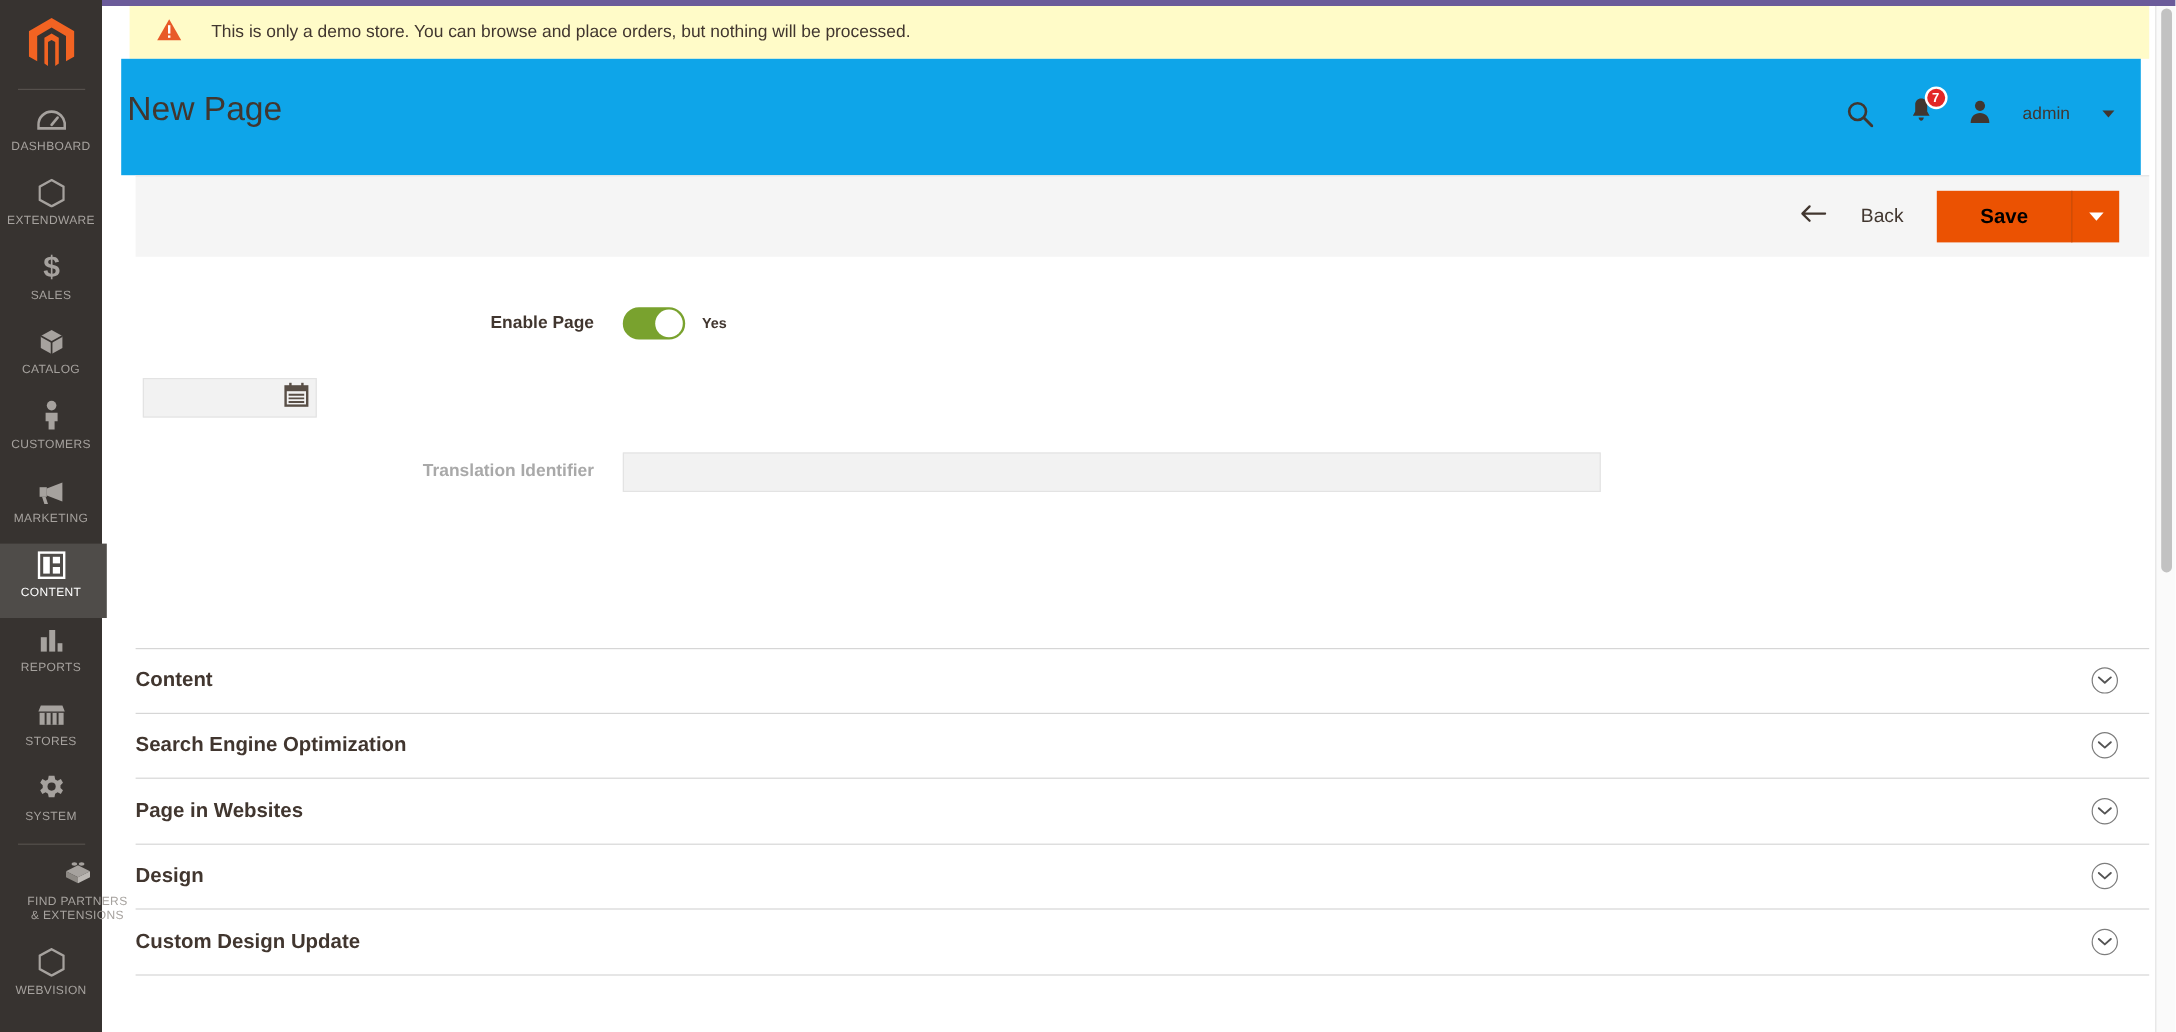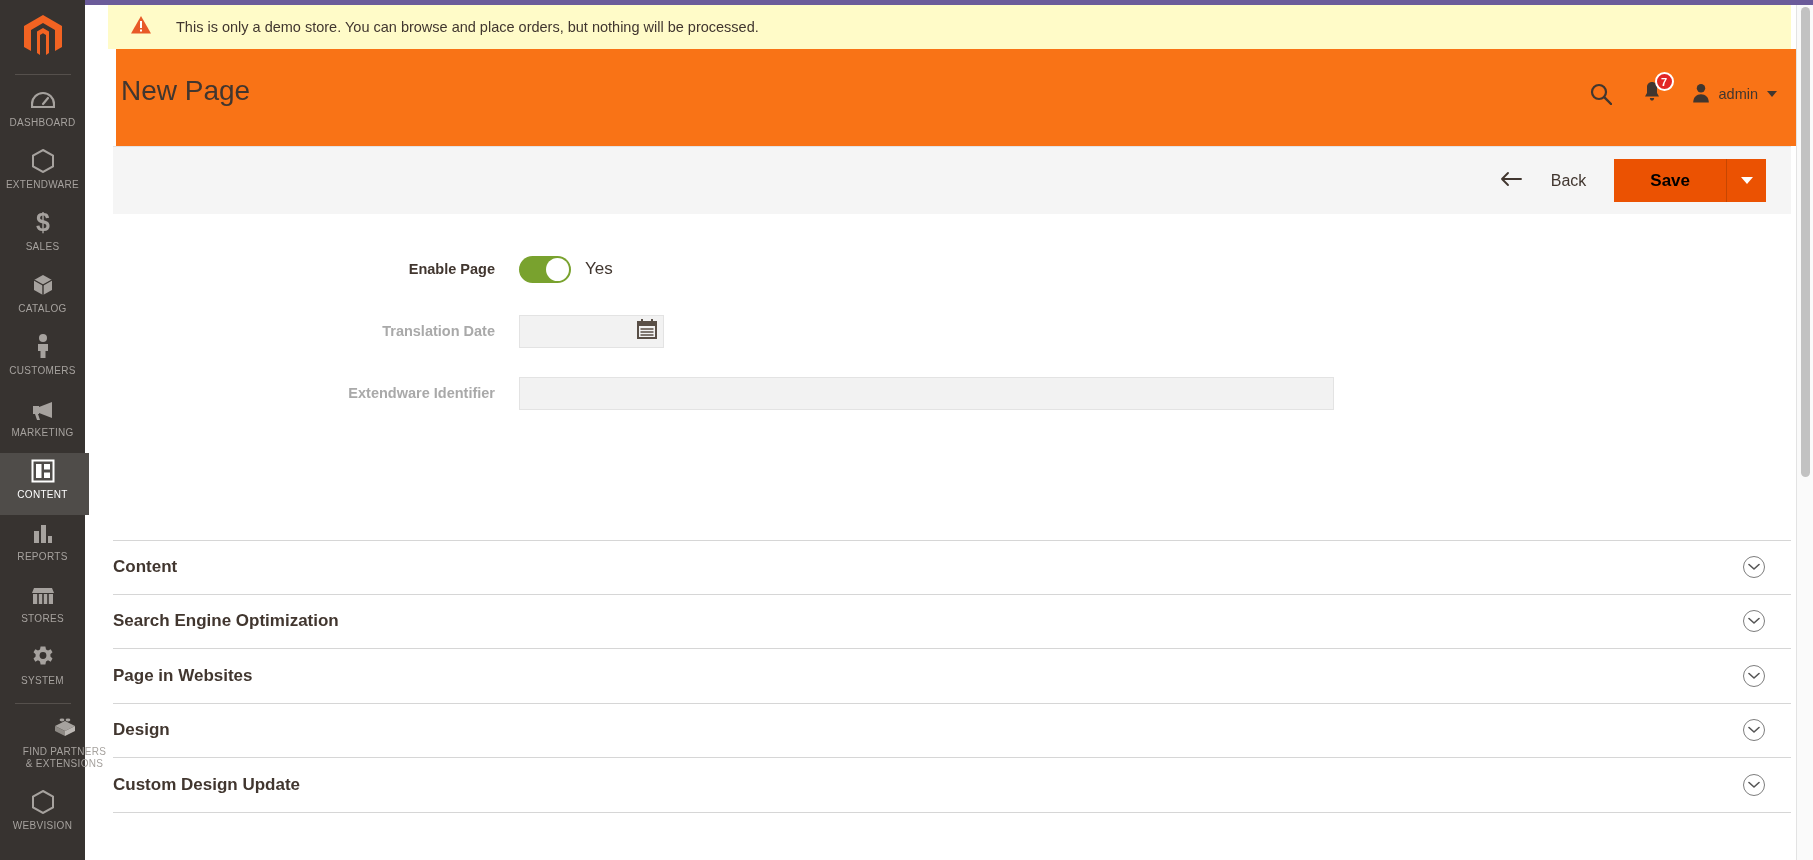--- a/index.html
+++ b/index.html
@@ -45,42 +45,42 @@
   
   .banner {
     position: absolute; top: 5px; left: 108px; width: 1683px; height: 44px;
     background: #fffbc8; display: flex; align-items: center; gap: 24px;
     padding-left: 22px;
   }
   .banner-text { font-size: 14.5px; color: #41362f; }
 
   
   .page-header {
-    position: absolute; top: 49px; left: 116px; width: 1683px; height: 97px;
-    background: #f97316;
+    position: absolute; top: 49px; left: 101px; width: 1683px; height: 97px;
+    background: #0ea5e9;
   }
   .page-title {
     position: absolute; left: 5px; top: 26px;
     font-size: 28px; color: #41362f; font-weight: 400;
   }
   .header-tools {
     position: absolute; right: 22px; top: 32px;
     display: flex; align-items: center; gap: 30px;
   }
   .icon-btn { cursor: pointer; display: flex; align-items: center; }
   .notif-wrap { position: relative; cursor: pointer; }
   .notif-badge {
     position: absolute; top: -9px; right: -12px;
     background: #e22626; color: #fff; border-radius: 50%;
     min-width: 19px; height: 19px; font-size: 11px; font-weight: bold;
     display: flex; align-items: center; justify-content: center;
     border: 2px solid #fff;
   }
   .admin-menu {
-    display: flex; align-items: center; gap: 9px; cursor: pointer;
+    display: flex; align-items: center; gap: 27px; cursor: pointer;
     color: #41362f; font-size: 14.5px;
   }
   .caret-down {
     width: 0; height: 0; border-left: 5px solid transparent;
     border-right: 5px solid transparent; border-top: 6px solid #41362f;
   }
 
   
   .toolbar {
     position: absolute; top: 146px; left: 113px; width: 1678px; height: 68px;
@@ -119,21 +119,21 @@
   .field-control { display: flex; align-items: center; gap: 14px; }
 
   .toggle {
     width: 52px; height: 27px; border-radius: 14px; background: #79a22e;
     position: relative; cursor: pointer; display: inline-block;
   }
   .toggle .knob {
     position: absolute; top: 2px; right: 2px; width: 23px; height: 23px;
     border-radius: 50%; background: #fff;
   }
-  .toggle-text { font-size: 17px; color: #41362f; }
+  .toggle-text { font-size: 12px; color: #41362f; font-weight: bold; }
 
   .input-disabled {
     width: 145px; height: 33px; background: #f2f2f2; border: 1px solid #e3e3e3;
     display: flex; align-items: center; justify-content: flex-end; padding-right: 5px;
   }
   .input-disabled.wide { width: 815px; justify-content: flex-start; }
 
   .input-focus {
     width: 815px; height: 37px; background: #fff; border: 1px solid #007bdb;
     display: flex; align-items: center; padding: 0 10px;
@@ -378,39 +378,38 @@
       <div class="field-label">Enable Page</div>
       <div class="field-control">
         <span class="toggle">
           <span class="knob"></span>
         </span>
         <span class="toggle-text">Yes</span>
       </div>
     </div>
 
     <div class="field-row">
-      <div class="field-label disabled">Translation Date</div>
       <div class="field-control">
         <div class="input-disabled">
           <span>
             <svg width="22" height="22" viewBox="0 0 22 22">
                 <rect x="2" y="4" width="18" height="16" fill="none" stroke="#594f47" stroke-width="2"></rect>
                 <rect x="2" y="4" width="18" height="4" fill="#594f47"></rect>
                 <rect x="5" y="1" width="2" height="4" fill="#594f47"></rect>
                 <rect x="15" y="1" width="2" height="4" fill="#594f47"></rect>
                 <path d="M4.5 11 H17.5 M4.5 14 H17.5 M4.5 17 H17.5" stroke="#594f47" stroke-width="1.6"></path>
               </svg>
           </span>
         </div>
       </div>
     </div>
 
 
     <div class="field-row">
-      <div class="field-label disabled">Extendware Identifier</div>
+      <div class="field-label disabled">Translation Identifier</div>
       <div class="field-control">
         <div class="input-disabled wide"></div>
       </div>
     </div>
 
   </div>
 
   <div class="sections">
 
     <div class="section-row">

